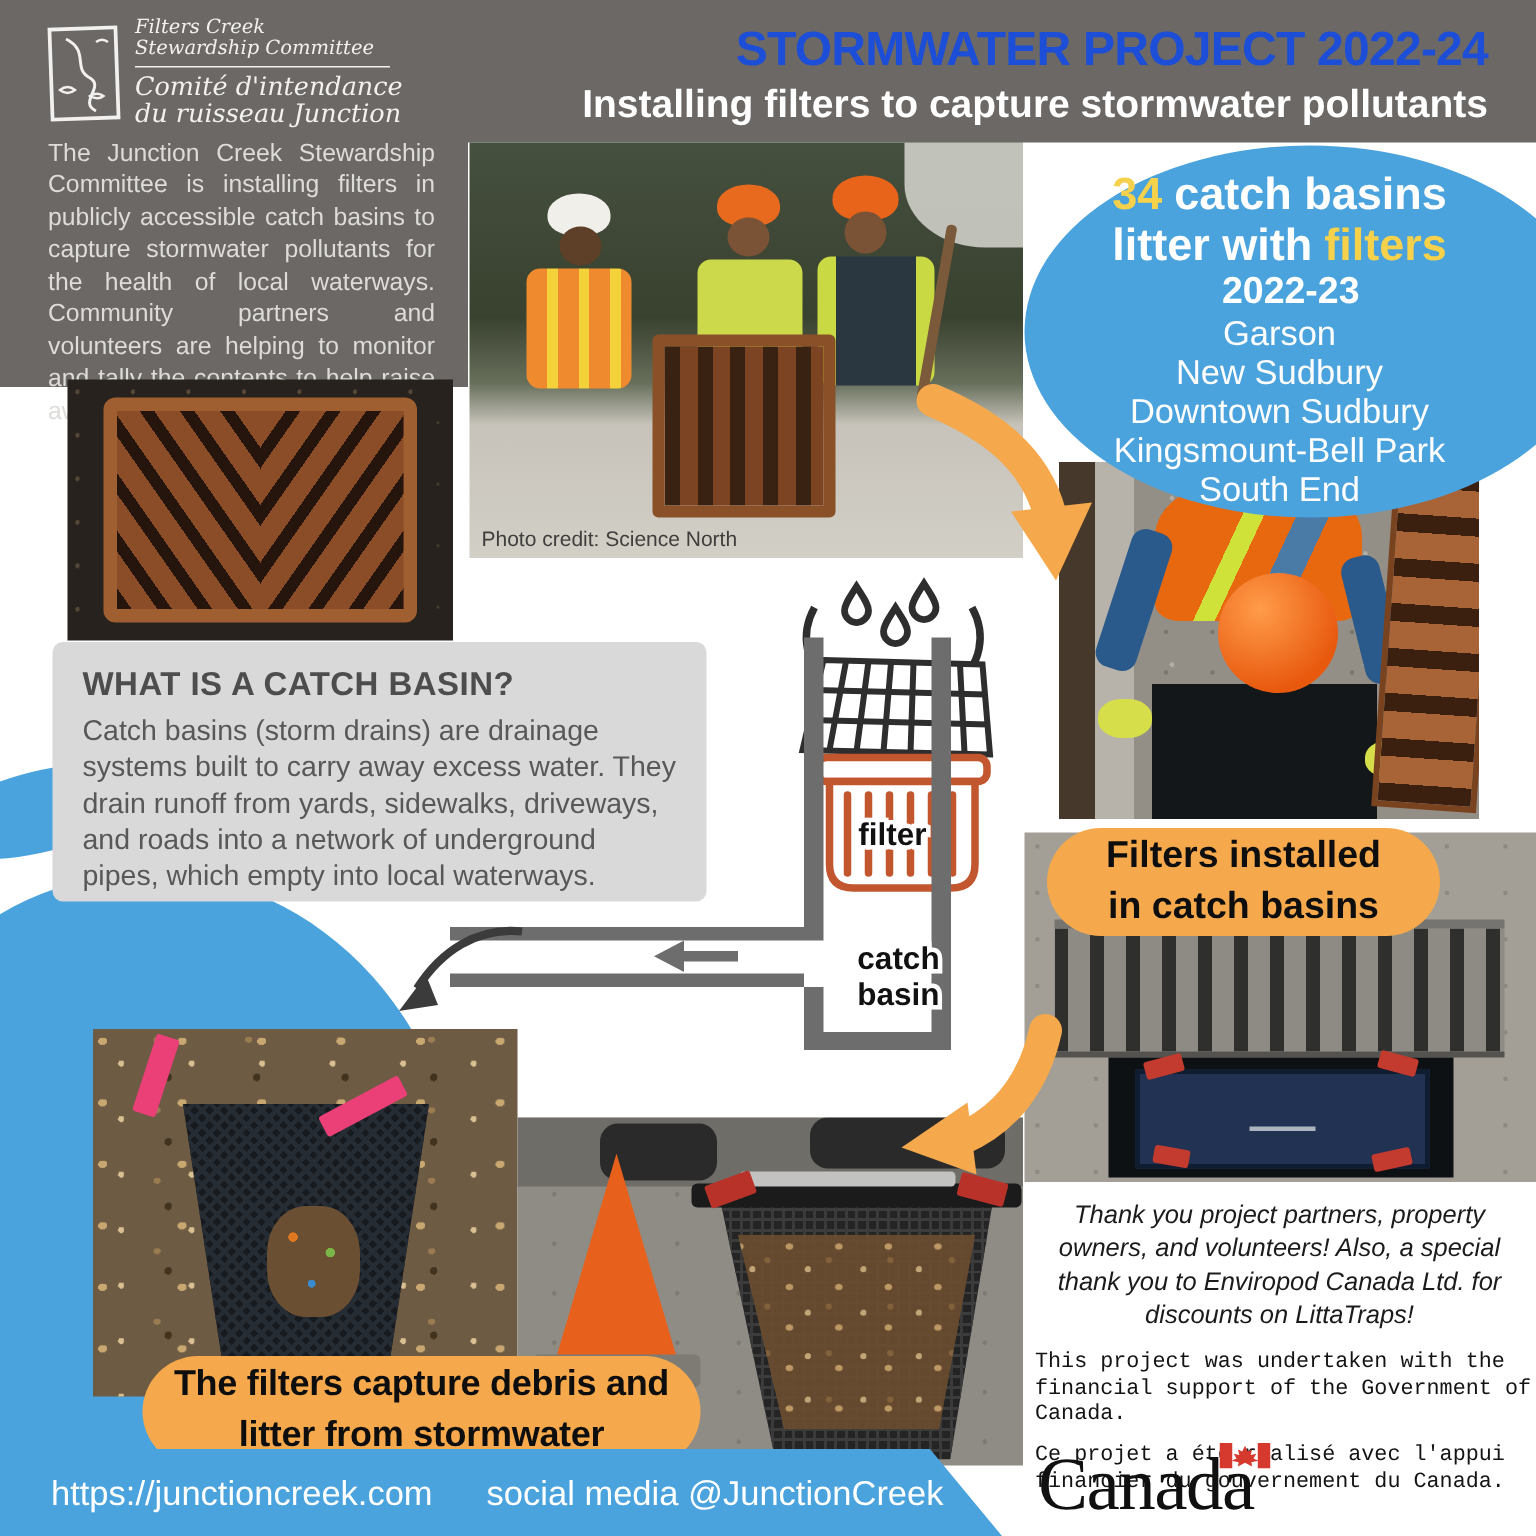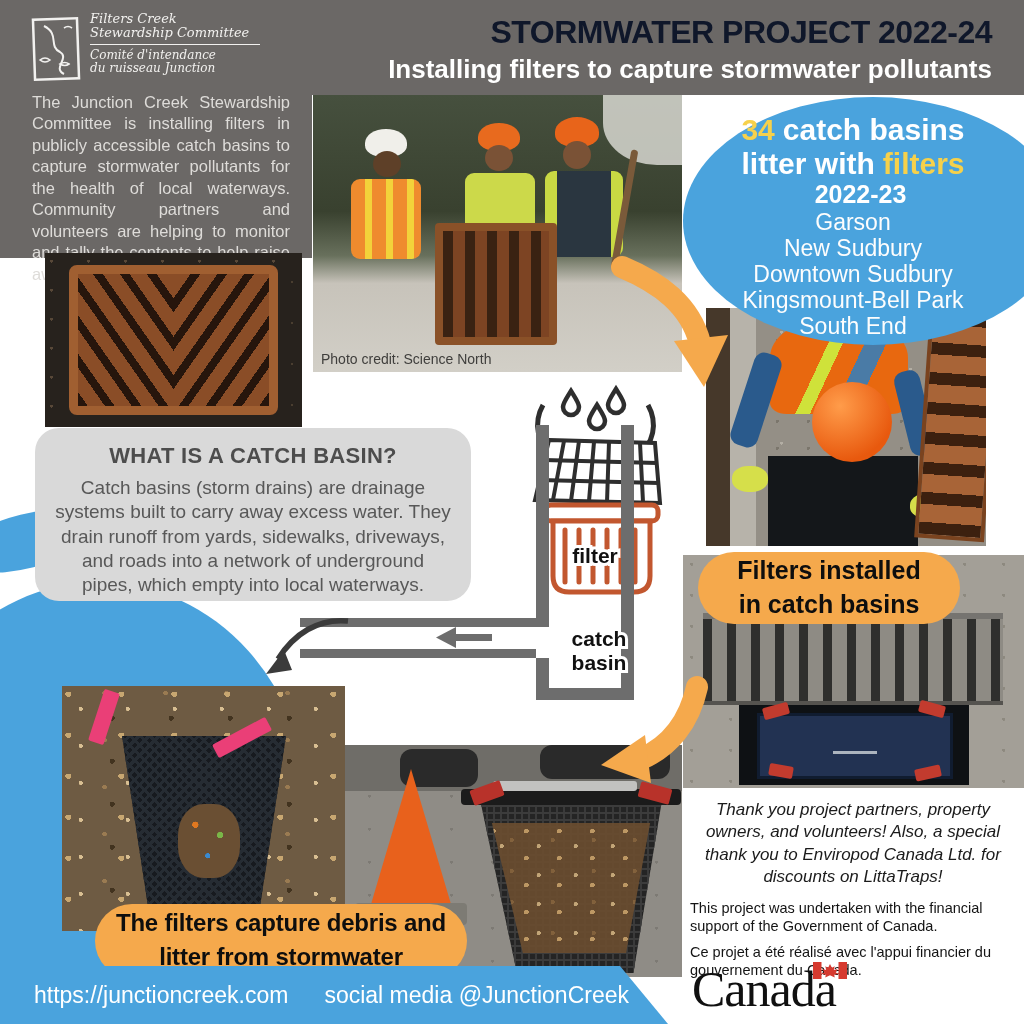--- a/index.html
+++ b/index.html
@@ -12,24 +12,24 @@
   .gray-left{left:0;top:0;width:312px;height:258px;background:#6b6866;z-index:0;}
   .blue-swoosh{left:-48px;top:514px;width:150px;height:54px;background:#4aa3dd;border-radius:50%;
                transform:rotate(-14deg);z-index:1;}
   .blue-blob{left:-112px;top:582px;width:422px;height:470px;background:#4aa3dd;border-radius:50%;z-index:1;}
 
   
   .logo{left:30px;top:12px;width:280px;height:78px;z-index:2;display:flex;color:#f2f1ef;}
   .logo-sketch{width:52px;height:66px;margin-top:4px;}
   .logo-text{margin-left:8px;font-family:"DejaVu Serif",serif;font-style:italic;line-height:1.08;}
   .logo-text .l{font-size:13px;}
-  .logo-text .sm{font-size:12px;}
+  .logo-text .sm{font-size:17px;}
   .logo-rule{width:170px;height:1px;background:#f2f1ef;margin:4px 0 4px 0;}
   .title{right:32px;top:14px;width:680px;text-align:right;font-weight:bold;font-size:32px;
-         letter-spacing:-.5px;color:#0f172a;z-index:2;}
+         letter-spacing:-.5px;color:#1d4ed8;z-index:2;}
   .subtitle{right:32px;top:54px;width:700px;text-align:right;font-weight:bold;font-size:26px;
             color:#ffffff;z-index:2;}
   .intro{left:32px;top:92px;width:258px;font-size:16.5px;line-height:1.3;color:#dedcd9;
          text-align:justify;z-index:2;}
 
   
   .stats{left:683px;top:97px;width:380px;height:248px;background:#4aa3dd;border-radius:50%;
          z-index:3;text-align:center;color:#ffffff;padding-top:16px;box-sizing:border-box;
          padding-right:40px;}
   .stats .big{font-size:30px;font-weight:bold;line-height:1.12;}
@@ -124,42 +124,42 @@
       background-image:radial-gradient(5px 4px at 25% 30%,#caa26a 50%,transparent 55%),
       radial-gradient(4px 4px at 65% 55%,#8a673e 50%,transparent 55%),
       radial-gradient(4px 4px at 45% 80%,#d0b07e 50%,transparent 55%);
       background-size:33px 27px,41px 31px,37px 29px;
       clip-path:polygon(4% 0,96% 0,82% 100%,22% 100%);opacity:.92;}
   .pF-frame{left:116px;top:44px;width:220px;height:16px;background:#1b1b1b;border-radius:4px;}
   .pF-bar{left:148px;top:36px;width:144px;height:10px;background:#c2c2c0;border-radius:3px;}
   .strap{background:#b8322a;border-radius:2px;}
 
   
-  .whatis{left:35px;top:428px;width:436px;height:173px;background:#d9d9d9;border-radius:24px;
-          z-index:3;text-align:center;box-sizing:border-box;padding:15px 20px 6px 20px;}
+  .whatis{left:35px;top:428px;width:436px;height:173px;background:#d9d9d9;border-radius:7px;
+          z-index:3;text-align:left;box-sizing:border-box;padding:15px 20px 6px 20px;}
   .whatis h2{margin:0;font-size:22px;color:#4d4d4d;letter-spacing:.3px;}
   .whatis p{margin:7px 0 0 0;font-size:19px;line-height:1.28;color:#585858;}
 
   
   .diagram{left:250px;top:378px;width:440px;height:345px;z-index:3;}
   .arrow1{left:600px;top:255px;width:140px;height:145px;z-index:4;}
   .arrow2{left:585px;top:675px;width:130px;height:115px;z-index:4;}
   .dtext{font-family:"Liberation Sans",sans-serif;font-weight:bold;font-size:21px;fill:#111;
          paint-order:stroke;stroke:#ffffff;stroke-width:6px;text-anchor:middle;}
 
   
   .pill{background:#f5a94c;border-radius:37px;z-index:5;text-align:center;color:#0e0e0e;
         font-weight:bold;box-sizing:border-box;}
   .pill-right{left:698px;top:552px;width:262px;height:72px;font-size:25px;line-height:1.34;padding-top:2px;}
   .pill-bottom{left:95px;top:904px;width:372px;height:74px;font-size:24px;line-height:1.42;padding-top:2px;letter-spacing:-.2px;}
 
   
   .thanks{left:688px;top:799px;width:330px;font-size:17px;font-style:italic;color:#1b1b1b;
           line-height:1.32;text-align:center;z-index:2;}
-  .funding{left:690px;top:900px;width:334px;font-size:14.5px;color:#141414;line-height:1.22;z-index:2;}
+  .funding{left:690px;top:900px;width:334px;font-size:14.5px;color:#141414;line-height:1.22;z-index:2;font-family:Liberation Mono, monospace;}
   .funding p{margin:0;}
   .funding p+p{margin-top:9px;}
   .wordmark{left:692px;top:960px;z-index:2;font-family:"Liberation Serif",serif;font-size:50px;
             color:#101010;letter-spacing:-1px;}
   .flag{position:absolute;left:121px;top:2px;}
 
   
   .footer{left:0;top:966px;width:705px;height:58px;background:#4aa3dd;z-index:6;
           clip-path:polygon(0 0,620px 0,668px 100%,0 100%);display:flex;align-items:center;
           color:#ffffff;font-size:23px;}

